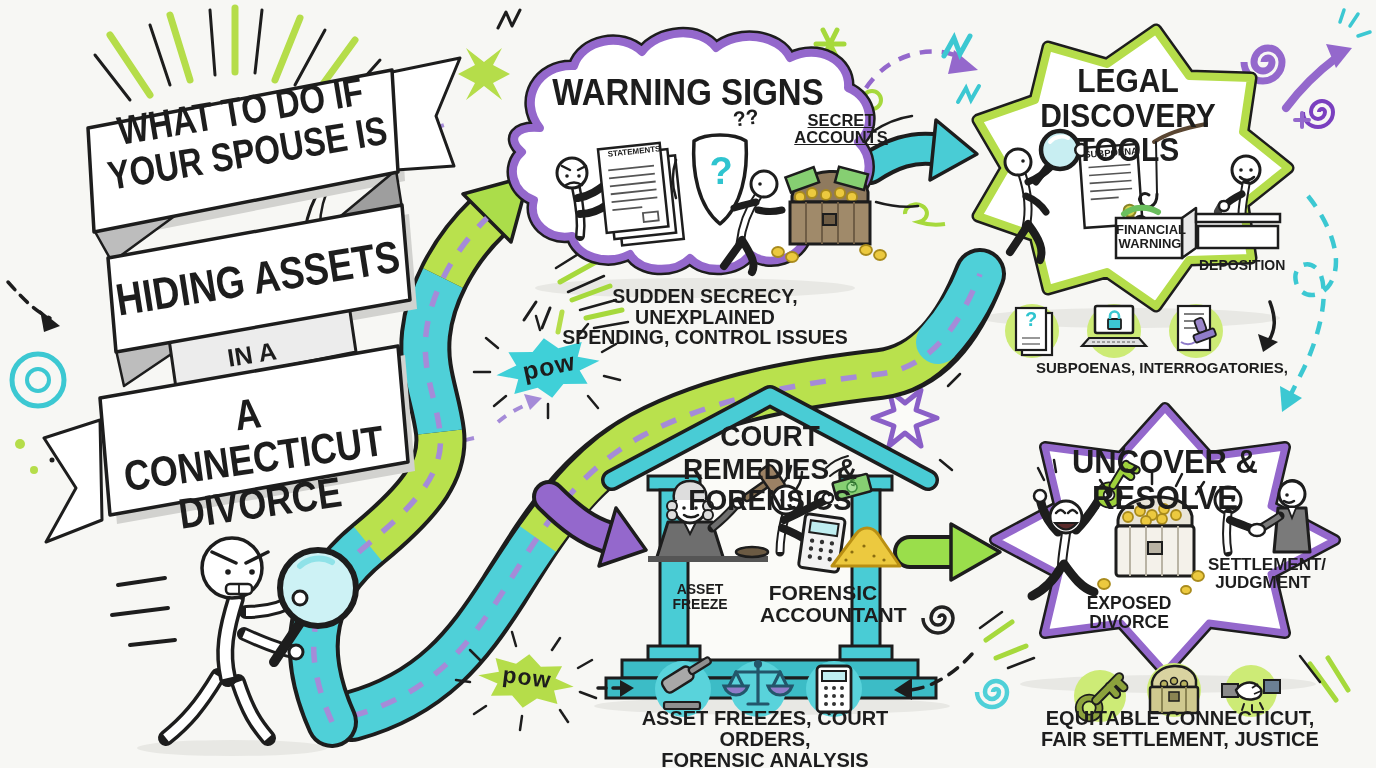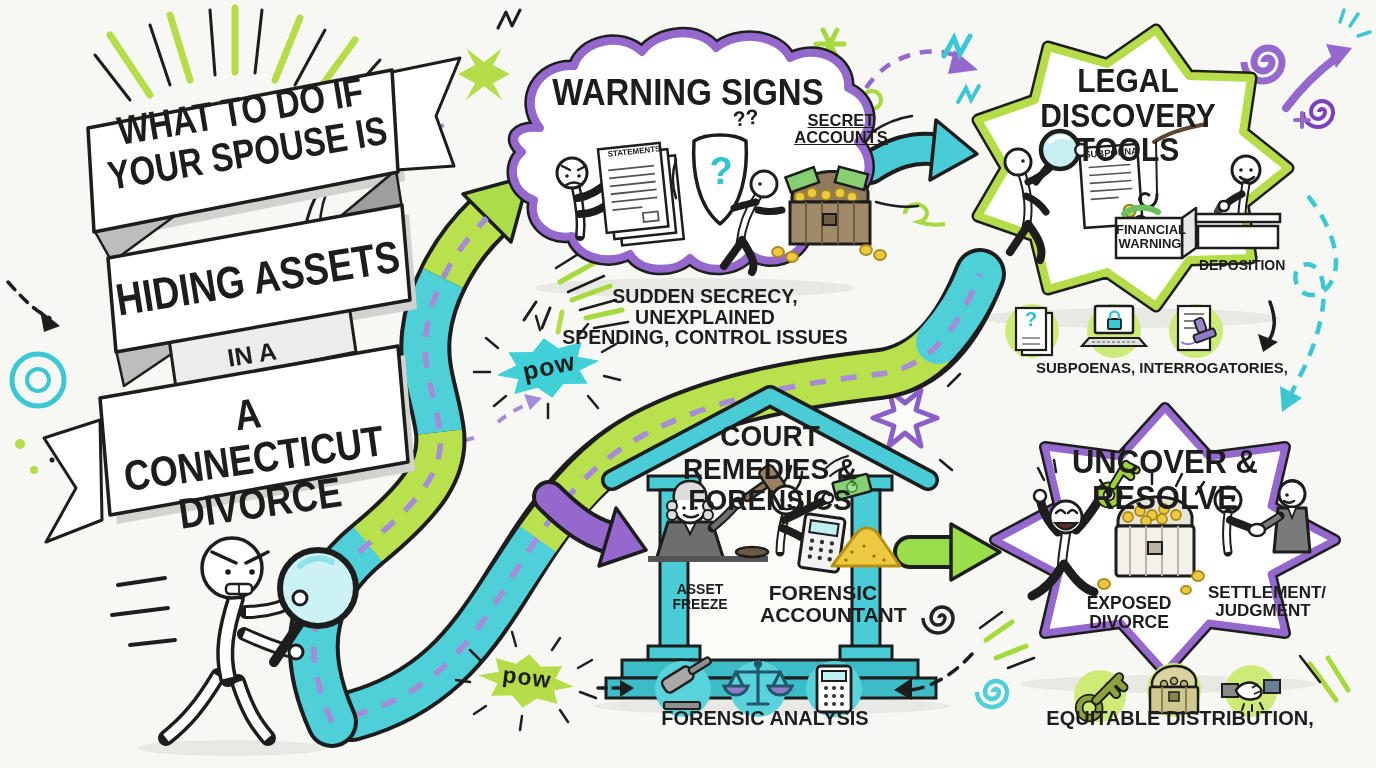--- a/index.html
+++ b/index.html
@@ -25,21 +25,21 @@
   #fr{left:1116px;top:223px;width:68px;font-size:13px;}
   #dp{left:1199px;top:229px;width:78px;font-size:14px;margin-top:28px;}
   #c2{left:974px;top:360px;width:280px;font-size:15px;margin-left:48px;}
   #ct{left:660px;top:424px;width:220px;font-size:28px;transform:scaleY(1.08);}
   #af{left:650px;top:582px;width:100px;font-size:14px;}
   #fa{left:760px;top:582px;width:126px;font-size:21px;}
   #c3{left:600px;top:708px;width:330px;font-size:20px;}
   #p2{left:490px;top:664px;width:74px;font-size:23px;transform:rotate(7deg);letter-spacing:1px;}
   #ut{left:1050px;top:448px;width:230px;font-size:31px;transform:scaleY(1.08);}
   #ea{left:1079px;top:594px;width:100px;font-size:17.5px;}
-  #st{left:1208px;top:584px;width:110px;font-size:17px;}
+  #st{left:1208px;top:556px;width:110px;font-size:17px;}
   #c4{left:1030px;top:708px;width:300px;font-size:20px;}
   #sq{left:702px;top:150px;width:38px;font-size:38px;color:#2fc4cf;}
   #iq{left:1018px;top:308px;width:26px;font-size:20px;color:#2fc4cf;}
   #dg{left:845px;top:477px;width:16px;font-size:10px;color:#2e6e2e;transform:rotate(-15deg);}
 </style>
 </head>
 <body>
 
 <div class="stage">
 <svg class="art" width="1376" height="768" viewBox="0 0 1376 768">
@@ -683,31 +683,33 @@
 <div class="t" id="af">
   <div class="ln">ASSET</div>
   <div class="ln">FREEZE</div>
 </div>
 <div class="t" id="fa">
   <div class="ln">FORENSIC</div>
   <div class="ln">ACCOUNTANT</div>
 </div>
 <div class="t" id="dg">$</div>
 <div class="t" id="c3">
+  <div class="ln">ASSET FREEZES, COURT ORDERS,</div>
   <div class="ln">FORENSIC ANALYSIS</div>
 </div>
 
 <div class="t" id="ut">
   <div class="ln">UNCOVER &amp;</div>
   <div class="ln">RESOLVE</div>
 </div>
 <div class="t" id="ea">
   <div class="ln">EXPOSED</div>
   <div class="ln">DIVORCE</div>
 </div>
 <div class="t" id="st">
   <div class="ln">SETTLEMENT/</div>
   <div class="ln">JUDGMENT</div>
 </div>
 <div class="t" id="c4">
-  <div class="ln">EQUITABLE DISTRIBUTION,</div>
+  <div class="ln">EQUITABLE CONNECTICUT,</div>
+  <div class="ln">FAIR SETTLEMENT, JUSTICE</div>
 </div>
 </div>
 
 </body></html>

